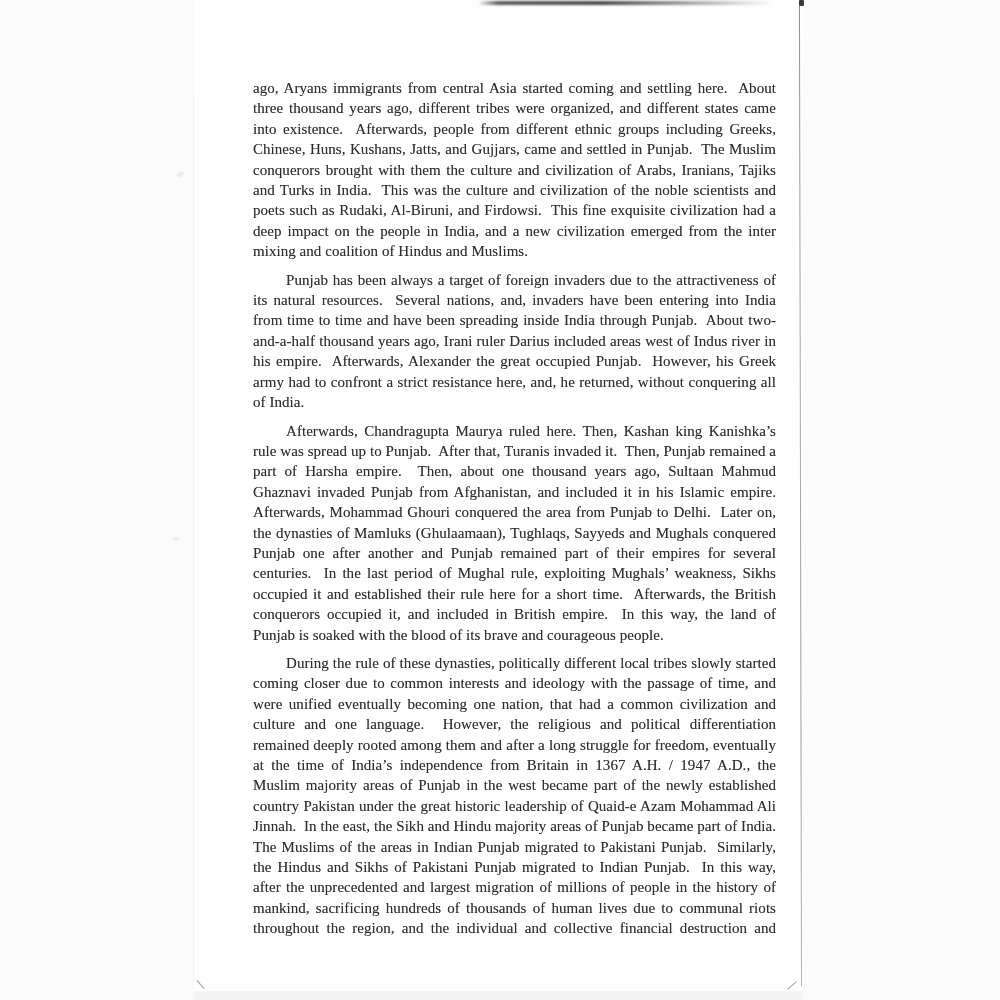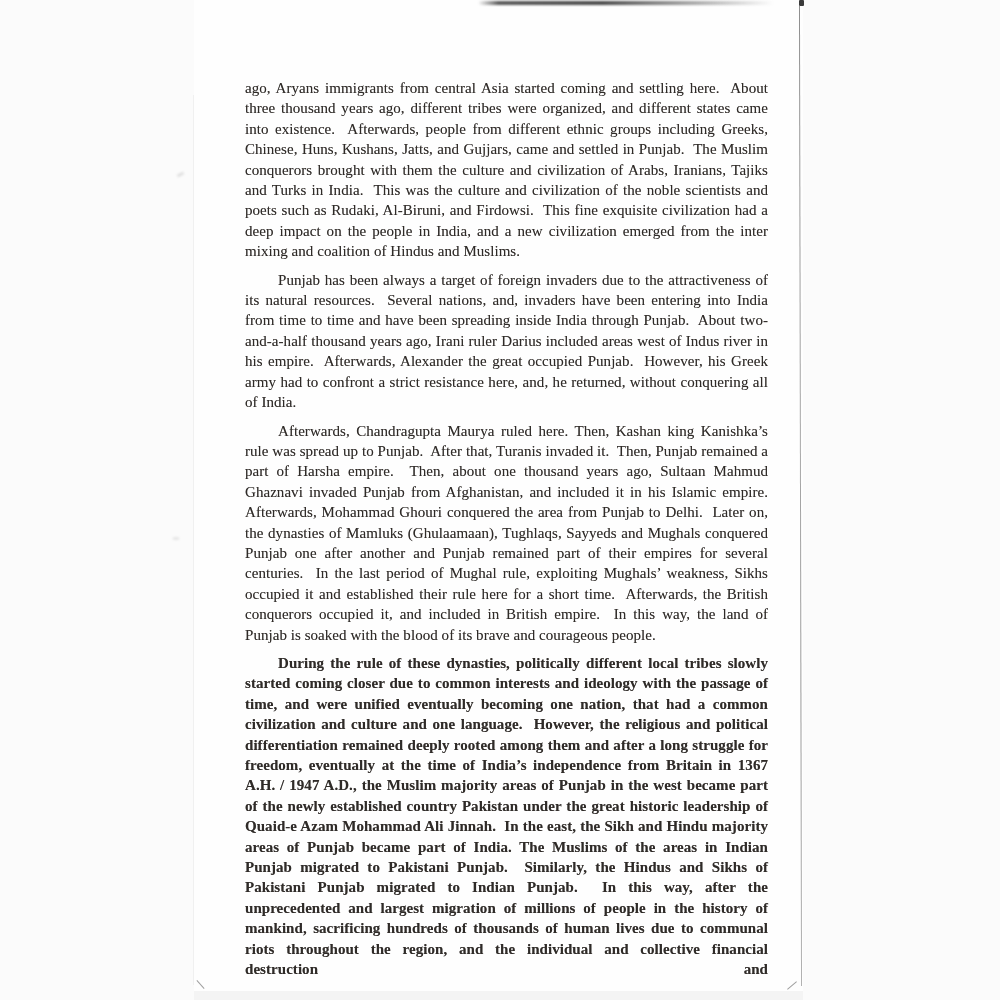--- a/index.html
+++ b/index.html
@@ -70,36 +70,36 @@
   .bottom-band {
     position: absolute;
     left: 194px; top: 991px;
     width: 609px; height: 9px;
     background: rgba(130,130,130,0.06);
   }
 
   
   .text-block {
     position: absolute;
-    left: 51px; top: 78px;
+    left: 59px; top: 78px;
     width: 523px;
   }
   .text-block p {
     margin: 0 0 8px 0;
     font-size: 15px;
     line-height: 20.4px;
     color: #2f2b28;
     text-align: justify;
     text-justify: inter-word;
     white-space: pre-wrap;
     letter-spacing: 0.05px;
     text-shadow: 0 0 0.6px rgba(47,43,40,0.40);
   }
   .text-block p + p { text-indent: 33px; }
-  .text-block p.continues { text-align-last: justify; font-weight: bold; }
+  .text-block p.continues { text-align-last: justify; }
 </style>
 </head>
 <body>
 
 <div class="scan">
 
   <div class="page">
     <div class="text-block">
       <p>ago, Aryans immigrants from central Asia started coming and settling here.  About three thousand years ago, different tribes were organized, and different states came into existence.  Afterwards, people from different ethnic groups including Greeks, Chinese, Huns, Kushans, Jatts, and Gujjars, came and settled in Punjab.  The Muslim conquerors brought with them the culture and civilization of Arabs, Iranians, Tajiks and Turks in India.  This was the culture and civilization of the noble scientists and poets such as Rudaki, Al-Biruni, and Firdowsi.  This fine exquisite civilization had a deep impact on the people in India, and a new civilization emerged from the inter mixing and coalition of Hindus and Muslims.</p>
       <p>Punjab has been always a target of foreign invaders due to the attractiveness of its natural resources.  Several nations, and, invaders have been entering into India from time to time and have been spreading inside India through Punjab.  About two-and-a-half thousand years ago, Irani ruler Darius included areas west of Indus river in his empire.  Afterwards, Alexander the great occupied Punjab.  However, his Greek army had to confront a strict resistance here, and, he returned, without conquering all of India.</p>

